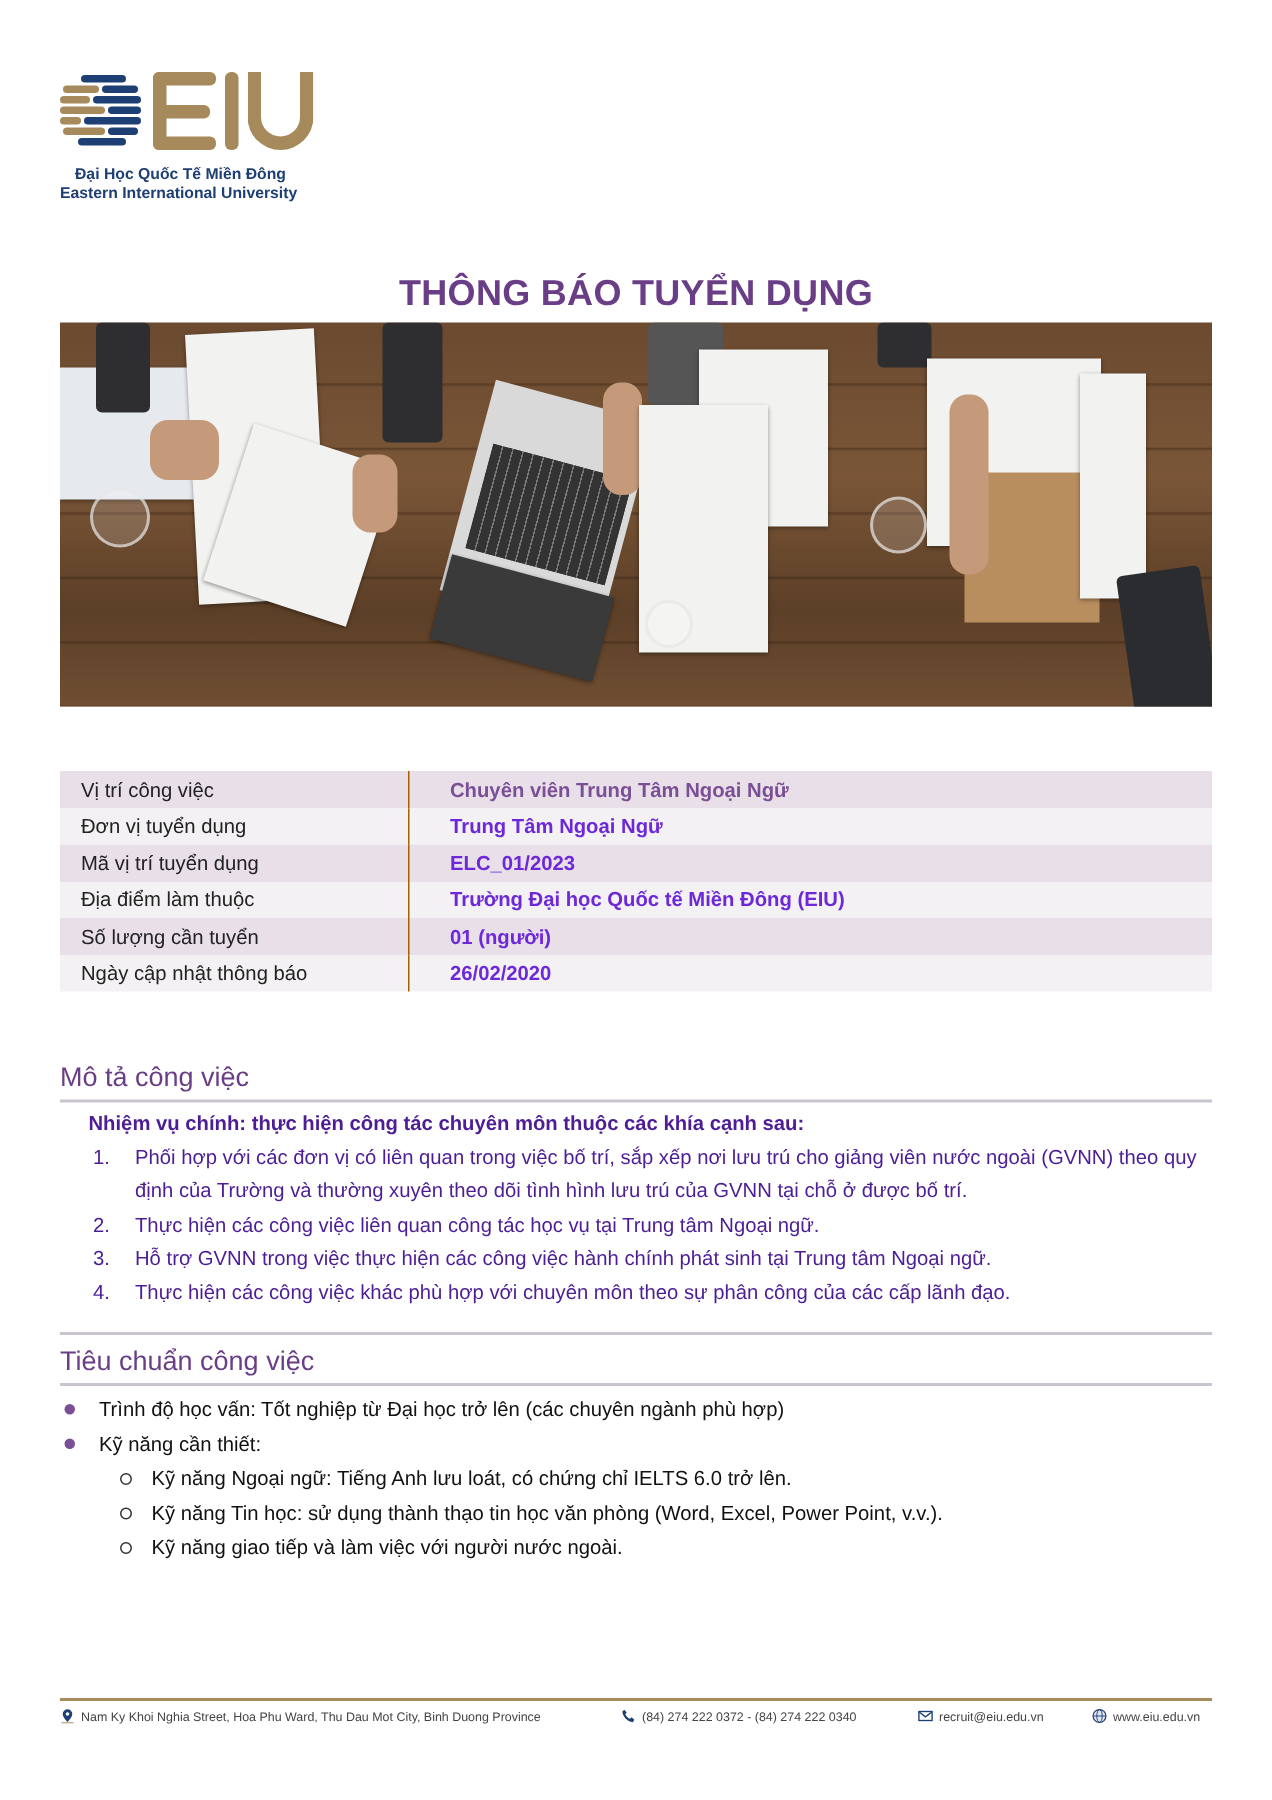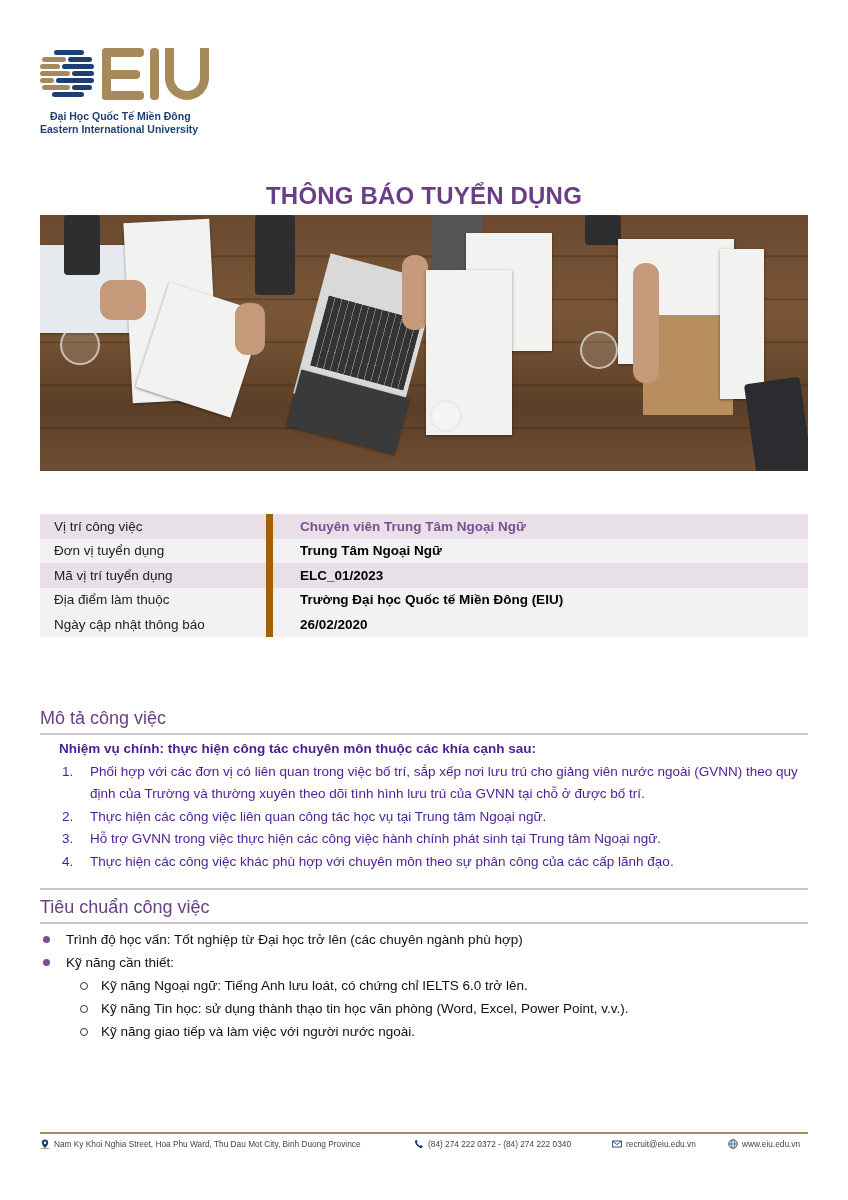--- a/index.html
+++ b/index.html
@@ -33,22 +33,22 @@
     .hero .glass { position: absolute; border-radius: 50%; border: 2px solid rgba(230,230,230,0.7); background: rgba(255,255,255,0.15); }
     .hero .phone { position: absolute; background: #2a2c30; border-radius: 4px; }
     .hero .folder { position: absolute; background: #b98e5e; }
     .hero .hand { position: absolute; background: #c49a7a; border-radius: 12px; }
 
     
     .info { position: absolute; left: 40px; top: 514px; width: 768px; }
     .info-row { display: flex; height: 24.5px; align-items: center; font-size: 13.5px; }
     .info-row.shade { background: #e8dfe9; }
     .info-row.light { background: #f3f1f3; }
-    .info-label { width: 233px; padding-left: 14px; color: #222; border-right: 7px solid #a16207; height: 100%; display: flex; align-items: center; }
-    .info-value { padding-left: 27px; font-weight: bold; color: #000000; }
+    .info-label { width: 233px; padding-left: 14px; color: #222; border-right: 1px solid #a16207; height: 100%; display: flex; align-items: center; }
+    .info-value { padding-left: 27px; font-weight: bold; color: #6d28d9; }
     .info-value.accent { color: #7b4f96; }
 
     
     .section-head { position: absolute; left: 40px; width: 768px; font-size: 18px; font-weight: normal; color: #6a3e86; }
     .section-rule { position: absolute; left: 40px; width: 768px; height: 2px; background: #c9c4d0; }
 
     .desc { position: absolute; left: 62px; top: 738px; width: 750px; font-size: 13.5px; line-height: 22.5px; color: #4c1d95; }
     .desc .lead { font-weight: bold; }
     .desc ol { list-style: none; }
     .desc li { display: flex; }
@@ -139,20 +139,24 @@
     <div class="info-value">Trung Tâm Ngoại Ngữ</div>
   </div>
   <div class="info-row shade">
     <div class="info-label">Mã vị trí tuyển dụng</div>
     <div class="info-value">ELC_01/2023</div>
   </div>
   <div class="info-row light">
     <div class="info-label">Địa điểm làm thuộc</div>
     <div class="info-value">Trường Đại học Quốc tế Miền Đông (EIU)</div>
   </div>
+  <div class="info-row shade">
+    <div class="info-label">Số lượng cần tuyển</div>
+    <div class="info-value">01 (người)</div>
+  </div>
   <div class="info-row light">
     <div class="info-label">Ngày cập nhật thông báo</div>
     <div class="info-value">26/02/2020</div>
   </div>
 </div>
 
 <h2 class="section-head" style="top:708px">Mô tả công việc</h2>
 <div class="section-rule" style="top:733px"></div>
 
 <div class="desc">

